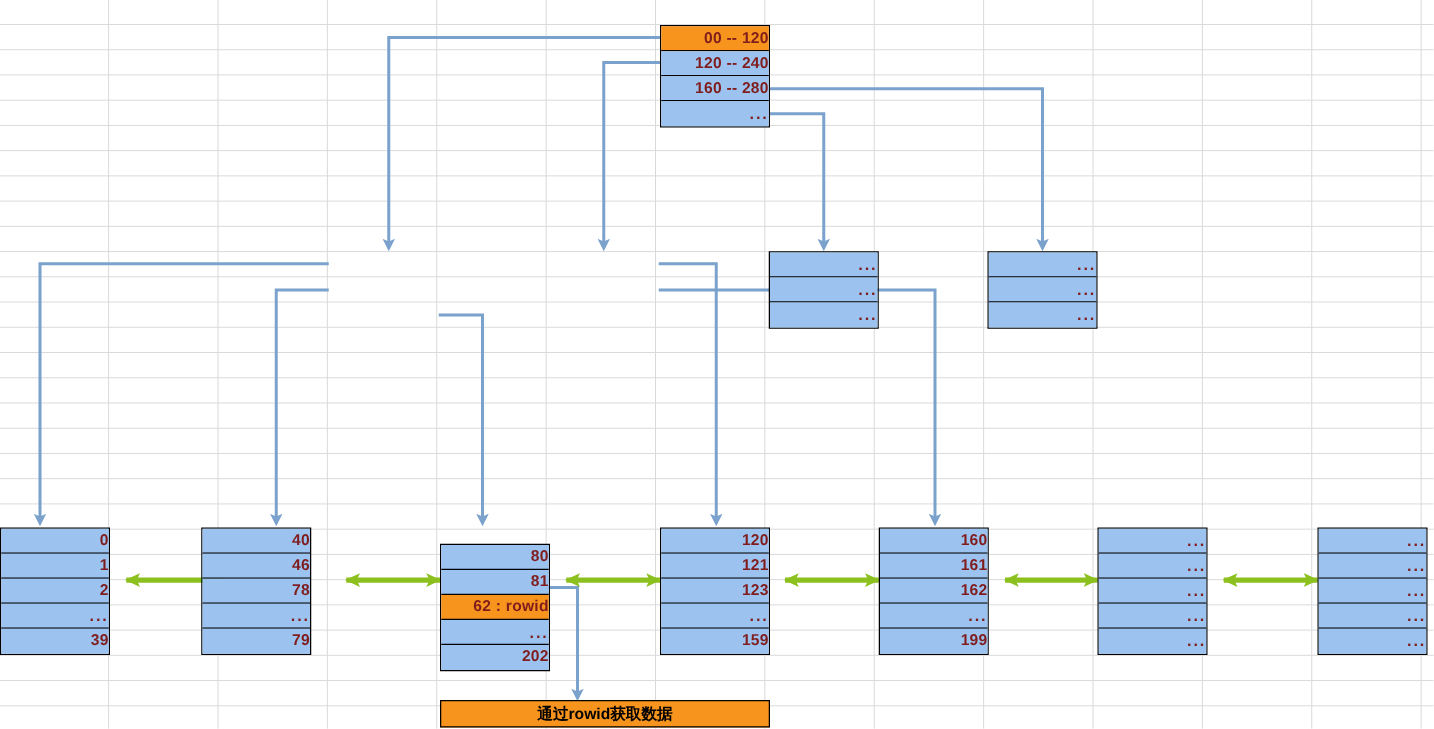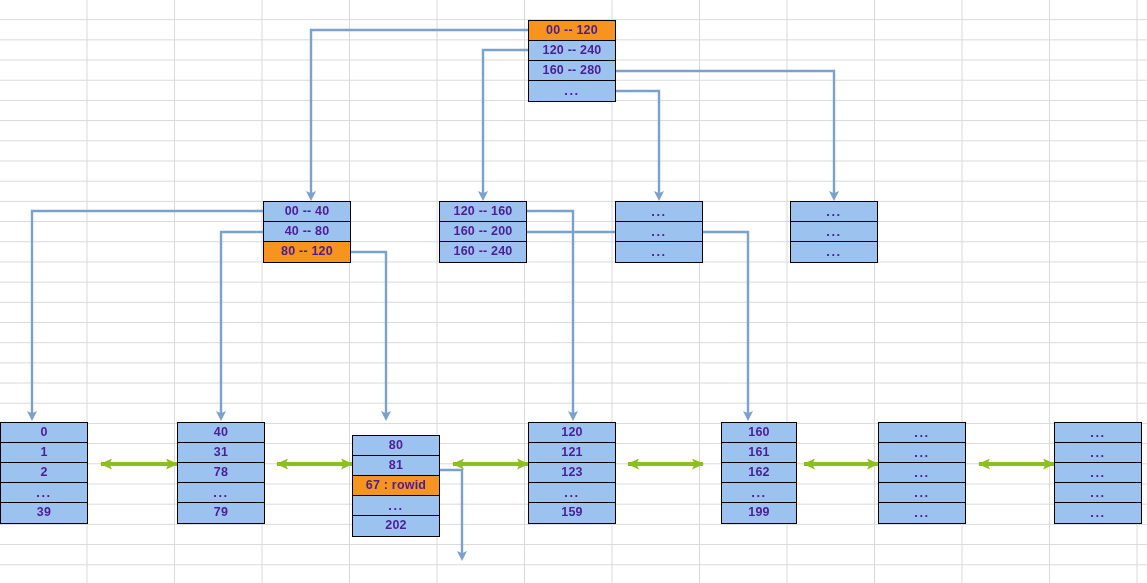--- a/index.html
+++ b/index.html
@@ -33,22 +33,22 @@
     border: 1px solid #000000;
     box-sizing: border-box;
     z-index: 3;
   }
   .cell {
     box-sizing: border-box;
     background: #9CC3F0;
     border-bottom: 1px solid #000000;
     font-size: 12.5px;
     font-weight: bold;
-    color: #4c1d95;
-    text-align: center;
+    color: #7f1d1d;
+    text-align: right;
     line-height: 19px;
     height: 20px;
     white-space: nowrap;
     overflow: hidden;
     letter-spacing: 0.2px;
   }
   .cell:last-child { border-bottom: none; }
   .cell.hl { background: #F7941E; }
   .cell.dots {
     font-size: 13px;
@@ -119,31 +119,21 @@
     </g>
   </svg>
 
   <div class="node" style="left:528px; top:20px; width:88px;">
     <div class="cell hl">00 -- 120</div>
     <div class="cell">120 -- 240</div>
     <div class="cell">160 -- 280</div>
     <div class="cell dots">...</div>
   </div>
 
-  <div class="node" style="left:263px; top:201px; width:88px;">
-    <div class="cell">00 -- 40</div>
-    <div class="cell">40 -- 80</div>
-    <div class="cell hl">80 -- 120</div>
-  </div>
-
-  <div class="node" style="left:439px; top:201px; width:88px;">
-    <div class="cell">120 -- 160</div>
-    <div class="cell">160 -- 200</div>
-    <div class="cell">160 -- 240</div>
-  </div>
+
 
   <div class="node" style="left:615px; top:201px; width:88px;">
     <div class="cell dots">...</div>
     <div class="cell dots">...</div>
     <div class="cell dots">...</div>
   </div>
 
   <div class="node" style="left:790px; top:201px; width:88px;">
     <div class="cell dots">...</div>
     <div class="cell dots">...</div>
@@ -151,45 +141,45 @@
   </div>
 
   <div class="node" style="left:0px; top:422px; width:88px;">
     <div class="cell">0</div>
     <div class="cell">1</div>
     <div class="cell">2</div>
     <div class="cell dots">...</div>
     <div class="cell">39</div>
   </div>
 
-  <div class="node" style="left:177px; top:422px; width:88px;">
+  <div class="node" style="left:161px; top:422px; width:88px;">
     <div class="cell">40</div>
-    <div class="cell">31</div>
+    <div class="cell">46</div>
     <div class="cell">78</div>
     <div class="cell dots">...</div>
     <div class="cell">79</div>
   </div>
 
   <div class="node" style="left:352px; top:435px; width:88px;">
     <div class="cell">80</div>
     <div class="cell">81</div>
-    <div class="cell hl">67 : rowid</div>
+    <div class="cell hl">62 : rowid</div>
     <div class="cell dots">...</div>
     <div class="cell">202</div>
   </div>
 
   <div class="node" style="left:528px; top:422px; width:88px;">
     <div class="cell">120</div>
     <div class="cell">121</div>
     <div class="cell">123</div>
     <div class="cell dots">...</div>
     <div class="cell">159</div>
   </div>
 
-  <div class="node" style="left:721px; top:422px; width:76px;">
+  <div class="node" style="left:703px; top:422px; width:88px;">
     <div class="cell">160</div>
     <div class="cell">161</div>
     <div class="cell">162</div>
     <div class="cell dots">...</div>
     <div class="cell">199</div>
   </div>
 
   <div class="node" style="left:878px; top:422px; width:88px;">
     <div class="cell dots">...</div>
     <div class="cell dots">...</div>
@@ -199,14 +189,15 @@
   </div>
 
   <div class="node" style="left:1054px; top:422px; width:88px;">
     <div class="cell dots">...</div>
     <div class="cell dots">...</div>
     <div class="cell dots">...</div>
     <div class="cell dots">...</div>
     <div class="cell dots">...</div>
   </div>
 
+  <div class="label-box" style="left:352px; top:560px; width:264px;">通过rowid获取数据</div>
 
 </div>
 
 </body></html>

